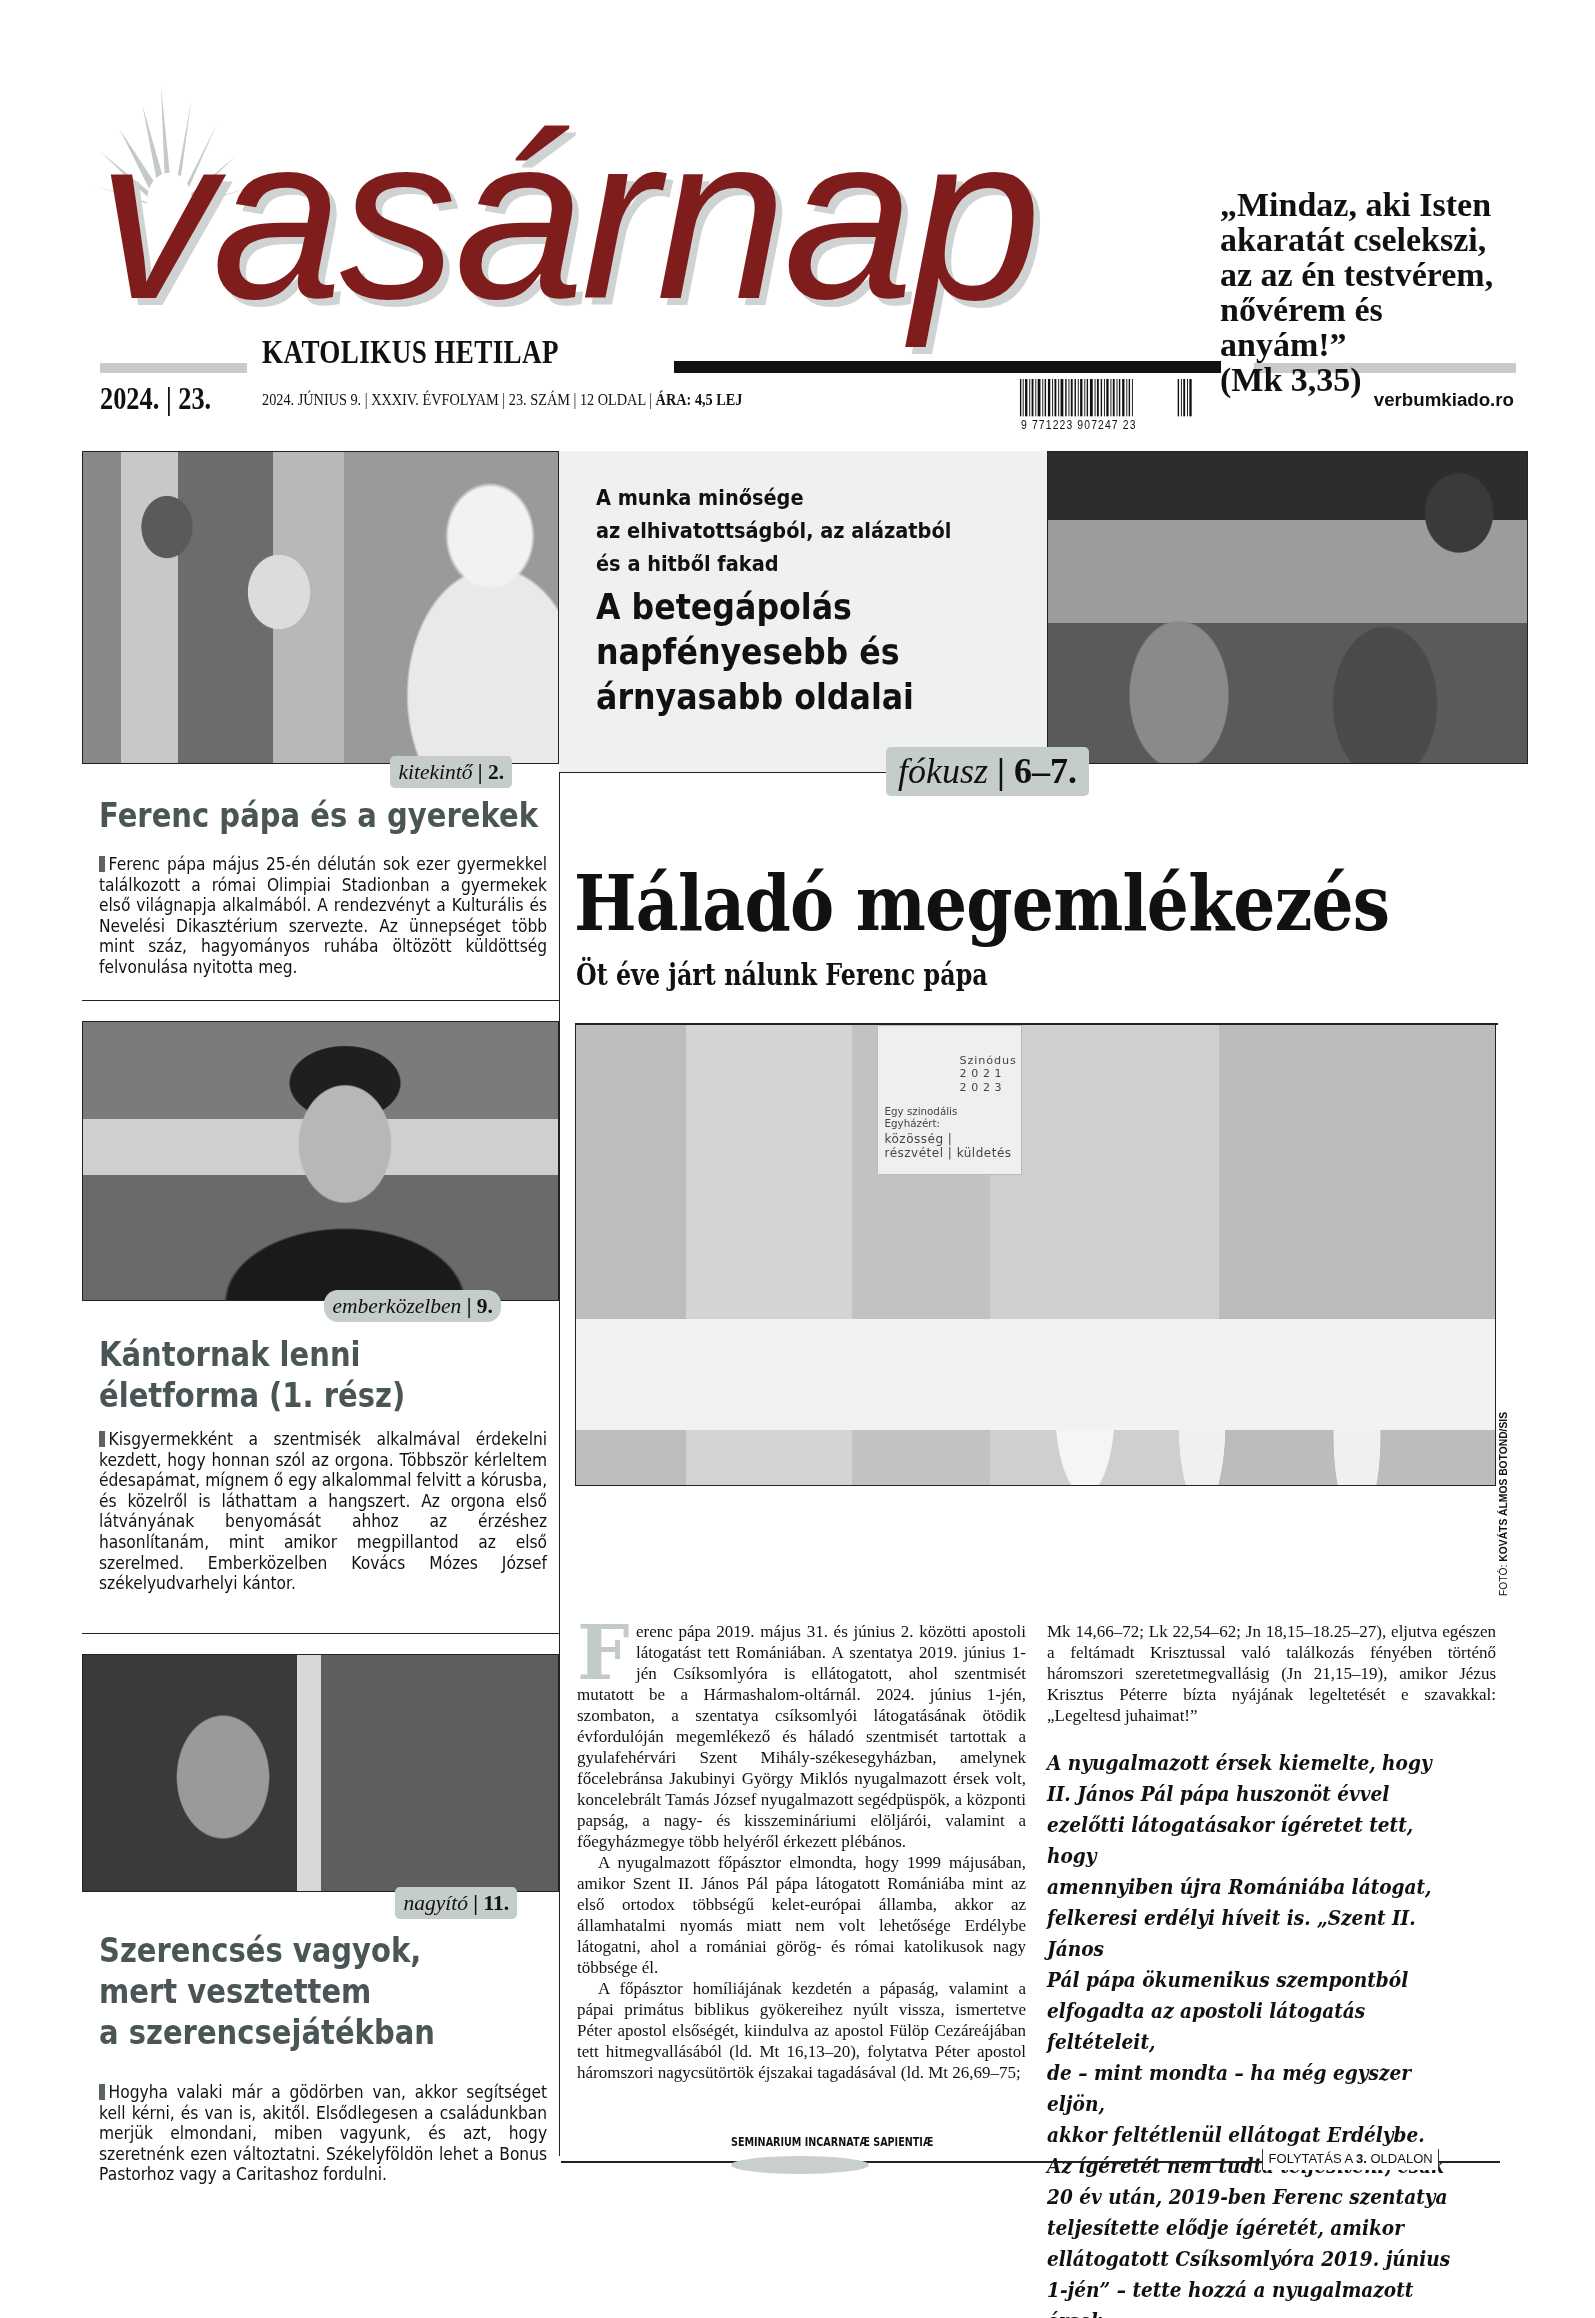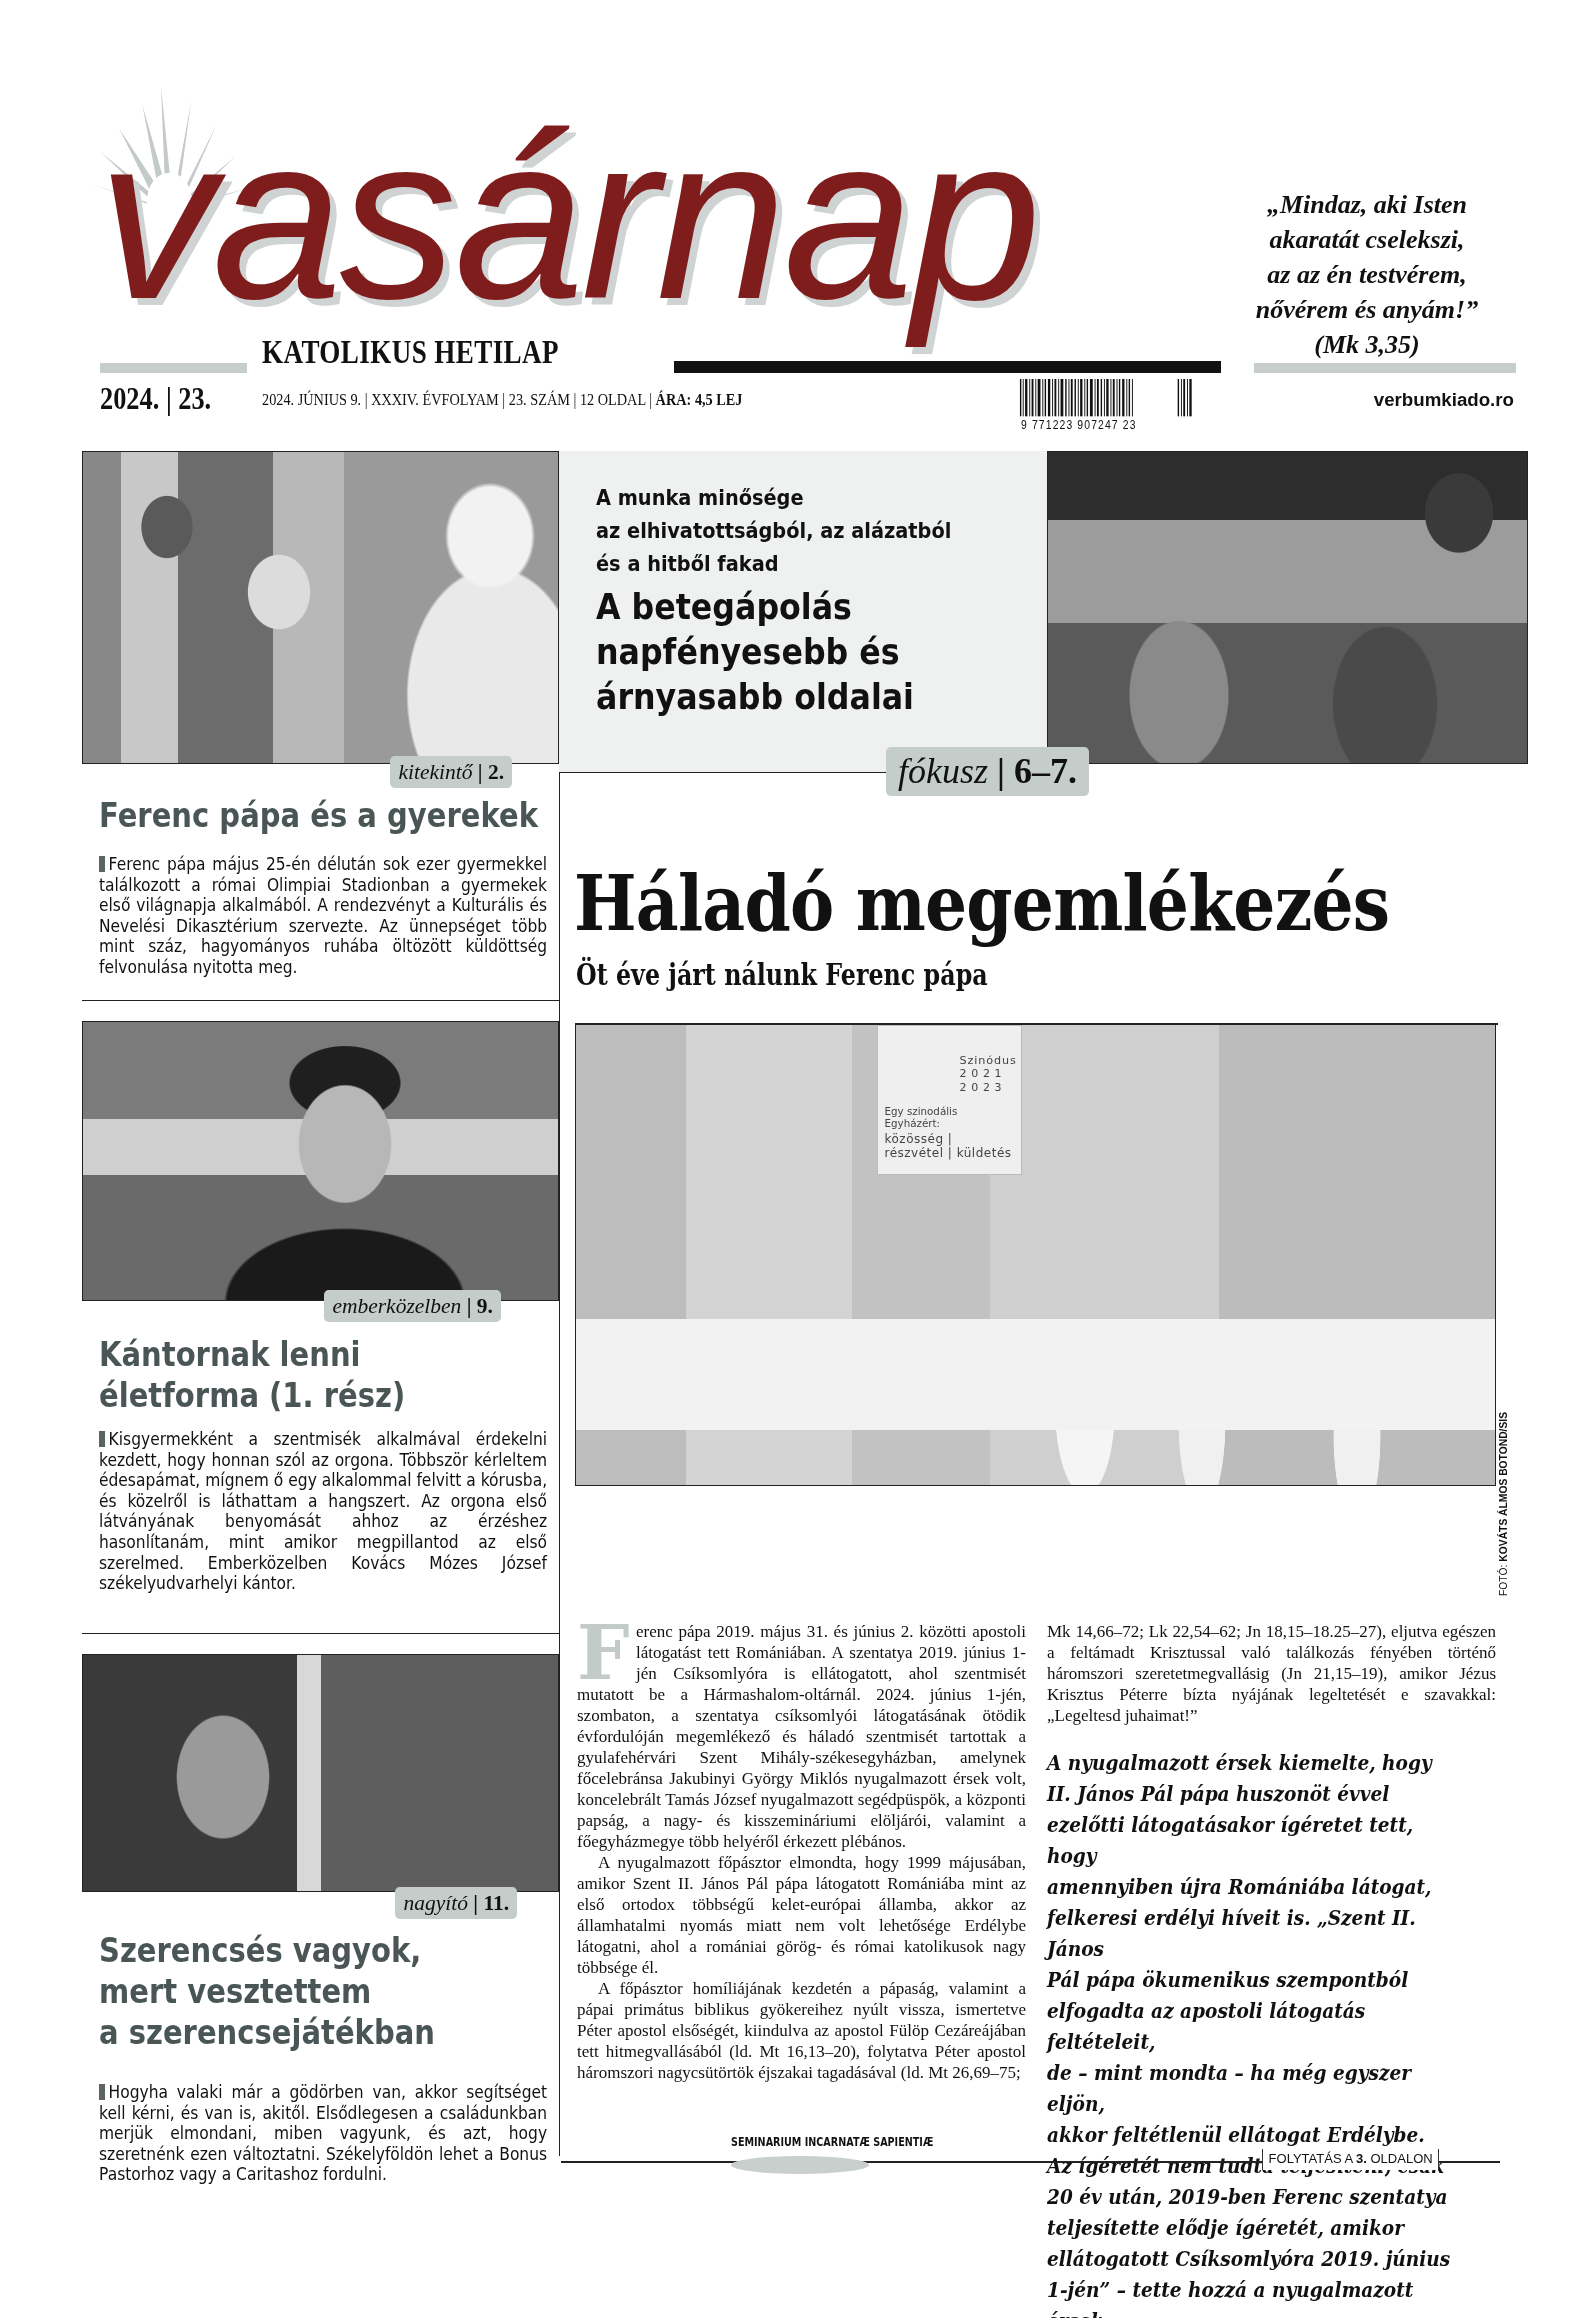--- a/index.html
+++ b/index.html
@@ -20,23 +20,23 @@
     left: 262px; top: 334px;
     font-family: "Liberation Serif", serif; font-weight: 700; font-size: 33px;
     letter-spacing: 0.5px; color: #111;
     transform: scaleX(0.82); transform-origin: left top;
   }
   .bar-grey-l { left: 100px; top: 363px; width: 147px; height: 10.3px; background: #c7cdcc; }
   .bar-black { left: 674px; top: 361px; width: 547px; height: 12px; background: #111; }
   .bar-grey-r { left: 1254px; top: 363px; width: 262px; height: 10.3px; background: #c7cdcc; }
 
   .quote {
-    left: 1220px; top: 187px; width: 294px; text-align: center;
-    font-family: "Liberation Serif", serif; font-style: italic; font-weight: 700;
-    font-size: 26px; line-height: 35px; color: #111; white-space: pre-line;
+    left: 1220px; top: 187px; width: 294px; text-align: left;
+    font-family: "Liberation Serif", serif; font-weight: 700;
+    font-size: 34px; line-height: 35px; color: #111; white-space: pre-line;
   }
 
   .issue-big {
     left: 100px; top: 381px;
     font-family: "Liberation Serif", serif; font-weight: 700; font-size: 31px; color: #111;
     transform: scaleX(0.85); transform-origin: left top;
   }
   .issue-meta {
     left: 262px; top: 390px;
     font-family: "Liberation Serif", serif; font-size: 17px; color: #111;
@@ -306,21 +306,21 @@
   <i>kitekintő</i>
   <b> | </b><b>2.</b>
 </div>
 <div class="abs side-title" style="top:795px;">Ferenc pápa és a gyerekek</div>
 <div class="abs side-body" style="top:854px;">
   <span class="mark"></span><span>Ferenc pápa május 25-én délután sok ezer gyermekkel találkozott a római Olimpiai Stadionban a gyermekek első világnapja alkalmából. A rendezvényt a Kulturális és Nevelési Dikasztérium szervezte. Az ünnepséget több mint száz, hagyományos ruhába öltözött küldöttség felvonulása nyitotta meg.</span>
 </div>
 <div class="abs left-rule" style="top:1000px;"></div>
 
 <div class="abs photo ph-kantor"></div>
-<div class="abs tag tag-sm" style="left:324px; top:1290px;">
+<div class="abs tag tag-sm" style="left:324px; top:1290px;border-radius:14px;">
   <i>emberközelben</i>
   <b> | </b><b>9.</b>
 </div>
 <div class="abs side-title" style="top:1334px;">Kántornak lenni
 életforma (1. rész)</div>
 <div class="abs side-body" style="top:1429px;">
   <span class="mark"></span><span>Kisgyermekként a szentmisék alkalmával érdekelni kezdett, hogy honnan szól az orgona. Többször kérleltem édesapámat, mígnem ő egy alkalommal felvitt a kórusba, és közelről is láthattam a hangszert. Az orgona első látványának benyomását ahhoz az érzéshez hasonlítanám, mint amikor megpillantod az első szerelmed. Emberközelben Kovács Mózes József székelyudvarhelyi kántor.</span>
 </div>
 <div class="abs left-rule" style="top:1633px;"></div>
 

